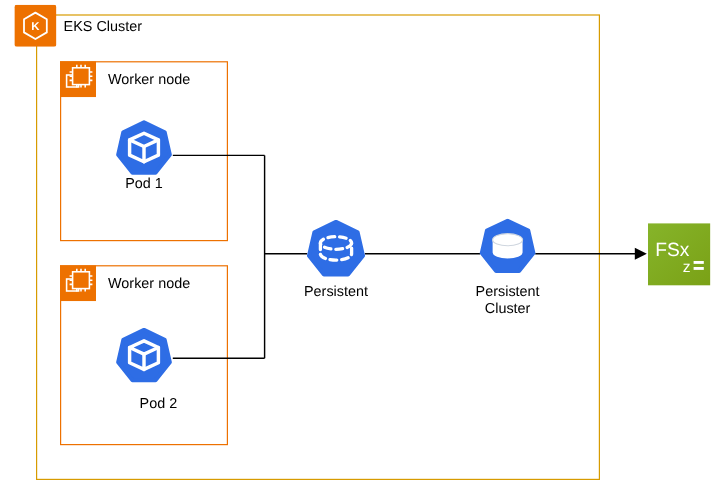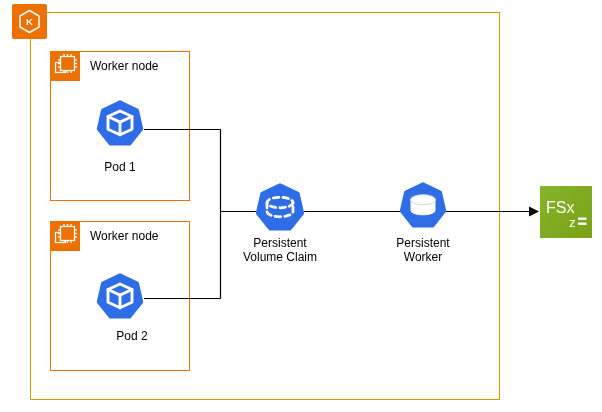--- a/index.html
+++ b/index.html
@@ -36,20 +36,21 @@
     <path d="M446 211.5 H530" stroke="var(--connector,#000)" stroke-width="1.2" fill="none"></path>
     <polygon points="529,206.5 539,211.5 529,216.5" fill="var(--connector,#000)"></polygon>
   </svg>
 
   <svg class="abs" style="left:12px;top:4px;" width="35" height="35" viewBox="0 0 35 35">
     <rect x="0" y="0" width="35" height="35" rx="2" style="fill:var(--icon-orange,#ED7100)"></rect>
     <polygon points="17.5,6.5 27,12 27,23 17.5,28.5 8,23 8,12" fill="none" stroke="#fff" stroke-width="1.5" stroke-linejoin="round"></polygon>
     <text x="17.5" y="21.3" text-anchor="middle" font-size="9.5" font-weight="bold" fill="#fff" font-family="Liberation Sans, sans-serif">K</text>
   </svg>
 
+  <div class="abs lbl flexc" style="left:53px;top:12px;height:20px;">EKS Cluster</div>
 
   <svg class="abs" style="left:50px;top:51px;" width="30" height="30" viewBox="0 0 30 30">
     <rect x="0" y="0" width="30" height="30" style="fill:var(--icon-orange,#ED7100)"></rect>
     <rect x="5.5" y="11.5" width="10" height="10" fill="none" stroke="#fff" stroke-width="1.3"></rect>
     <rect x="10.5" y="5.5" width="14" height="14" style="fill:var(--icon-orange,#ED7100)" stroke="#fff" stroke-width="1.3"></rect>
     <g stroke="#fff" stroke-width="1.3">
       <line x1="14" y1="3" x2="14" y2="5.5"></line>
         <line x1="17.5" y1="3" x2="17.5" y2="5.5"></line>
         <line x1="21" y1="3" x2="21" y2="5.5"></line>
       <line x1="14" y1="19.5" x2="14" y2="22"></line>
@@ -87,52 +88,51 @@
   <div class="abs lbl flexc" style="left:90px;top:221px;height:30px;">Worker node</div>
 
   <svg class="abs" style="left:96px;top:100px;" width="48" height="48" viewBox="0 0 100 100">
     <polygon points="50,4 85.96,21.32 94.85,60.23 69.96,91.44 30.04,91.44 5.15,60.23 14.04,21.32" style="fill:var(--pod-blue,#2E6DE5);stroke:var(--pod-blue,#2E6DE5)" stroke-width="7" stroke-linejoin="round"></polygon>
     <g fill="none" stroke="#fff" stroke-width="6" stroke-linejoin="round" stroke-linecap="round">
       <path d="M50 23 L75 34.5 L50 46 L25 34.5 Z"></path>
       <path d="M25 34.5 L25 61 L50 72.5 L50 46"></path>
       <path d="M75 34.5 L75 61 L50 72.5"></path>
     </g>
   </svg>
-  <div class="abs lbl center" style="left:90px;top:160px;width:60px;">Pod 1</div>
+  <div class="abs lbl center" style="left:90px;top:146px;width:60px;">Pod 1</div>
 
   <svg class="abs" style="left:96px;top:273px;" width="48" height="48" viewBox="0 0 100 100">
     <polygon points="50,4 85.96,21.32 94.85,60.23 69.96,91.44 30.04,91.44 5.15,60.23 14.04,21.32" style="fill:var(--pod-blue,#2E6DE5);stroke:var(--pod-blue,#2E6DE5)" stroke-width="7" stroke-linejoin="round"></polygon>
     <g fill="none" stroke="#fff" stroke-width="6" stroke-linejoin="round" stroke-linecap="round">
       <path d="M50 23 L75 34.5 L50 46 L25 34.5 Z"></path>
       <path d="M25 34.5 L25 61 L50 72.5 L50 46"></path>
       <path d="M75 34.5 L75 61 L50 72.5"></path>
     </g>
   </svg>
   <div class="abs lbl center" style="left:102px;top:329px;width:60px;">Pod 2</div>
 
   <svg class="abs" style="left:255px;top:183px;" width="50" height="50" viewBox="0 0 100 100">
     <polygon points="50,4 85.96,21.32 94.85,60.23 69.96,91.44 30.04,91.44 5.15,60.23 14.04,21.32" style="fill:var(--pod-blue,#2E6DE5);stroke:var(--pod-blue,#2E6DE5)" stroke-width="7" stroke-linejoin="round"></polygon>
     <g fill="none" stroke="#fff" stroke-width="5.5" stroke-linecap="round" stroke-dasharray="11 8">
       <ellipse cx="50" cy="39" rx="26" ry="10.5"></ellipse>
       <path d="M24 39 V57 A26 10.5 0 0 0 76 57 V39"></path>
     </g>
   </svg>
   <div class="abs lbl center" style="left:230px;top:236px;width:100px;">
     <div>Persistent</div>
-    <div>Volume Claim</div>
   </div>
 
   <svg class="abs" style="left:399px;top:182px;" width="48" height="48" viewBox="0 0 100 100">
     <polygon points="50,4 85.96,21.32 94.85,60.23 69.96,91.44 30.04,91.44 5.15,60.23 14.04,21.32" style="fill:var(--pod-blue,#2E6DE5);stroke:var(--pod-blue,#2E6DE5)" stroke-width="7" stroke-linejoin="round"></polygon>
     <path d="M24 37 V59 A26 10.5 0 0 0 76 59 V37 Z" fill="#fff"></path>
     <ellipse cx="50" cy="37" rx="26" ry="10.5" fill="#fff" stroke="#cfd6df" stroke-width="2"></ellipse>
   </svg>
   <div class="abs lbl center" style="left:383px;top:236px;width:80px;">
     <div>Persistent</div>
-    <div>Worker</div>
+    <div>Cluster</div>
   </div>
 
   <svg class="abs" style="left:540px;top:186px;" width="52" height="52" viewBox="0 0 52 52">
     <defs>
       <linearGradient id="fsxg" x1="0" y1="0" x2="1" y2="1">
         <stop offset="0" style="stop-color:var(--fsx-green-light,#86B42A)"></stop>
         <stop offset="1" style="stop-color:var(--fsx-green,#7AA116)"></stop>
       </linearGradient>
     </defs>
     <rect x="0" y="0" width="52" height="52" fill="url(#fsxg)"></rect>

